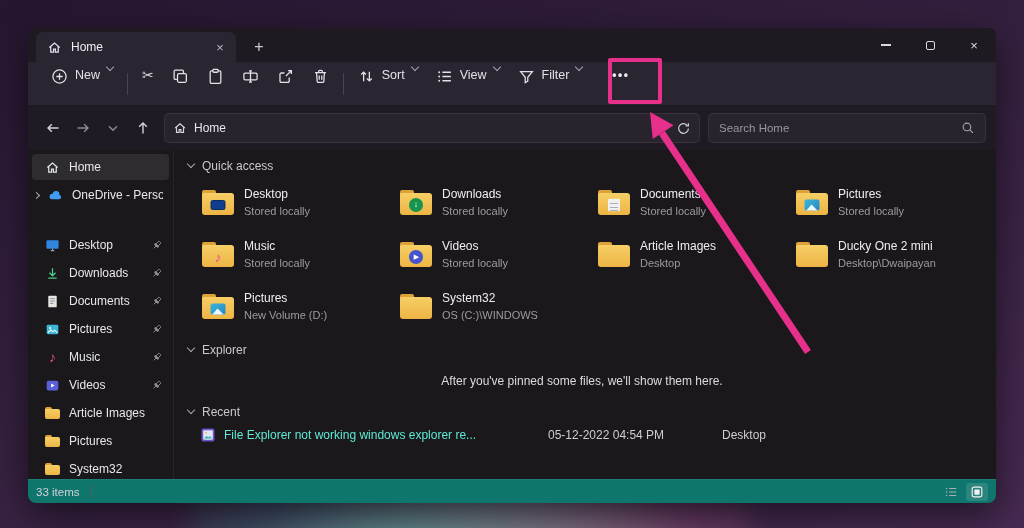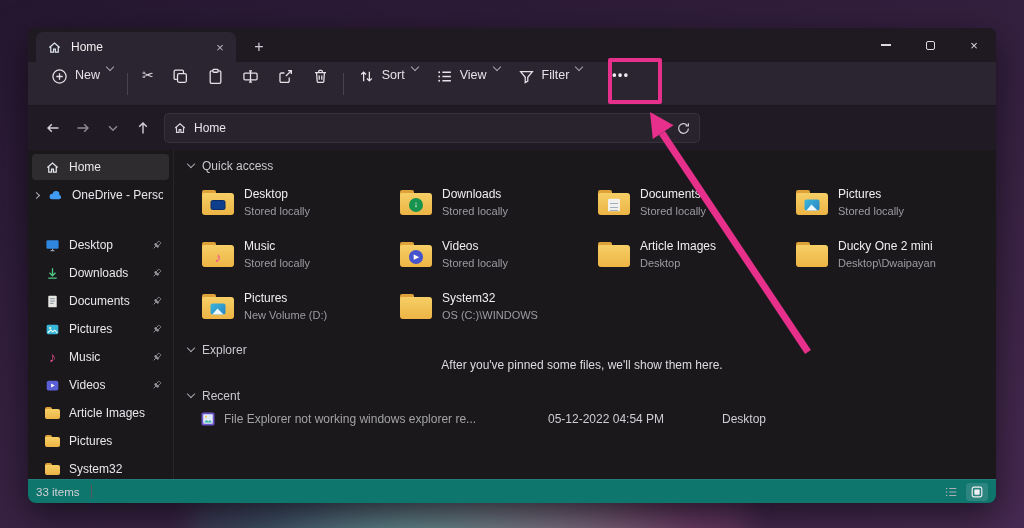--- a/index.html
+++ b/index.html
@@ -77,25 +77,25 @@
   .badge-note{color:#ee4f96;font-size:14px;font-weight:bold}
   
   .main{flex:1;min-width:0;padding:8px 0 0 14px;position:relative}
   .sec-head{display:flex;align-items:center;gap:8px;font-size:12px;color:#cac8ce;height:16px}
   .qgrid{display:grid;grid-template-columns:repeat(4,198px);row-gap:21px;margin:13px 0 0 14px}
   .tile{display:flex;align-items:center;gap:10px;width:190px}
   .ttext{min-width:0}
   .tname{display:block;font-size:12px;color:#f0eef2;line-height:15px;white-space:nowrap;overflow:hidden}
   .tdetail{display:block;font-size:11px;color:#9d9aa2;line-height:14px;margin-top:2px;white-space:nowrap;overflow:hidden}
   .fav-head{margin-top:20px}
-  .fav-empty{text-align:center;font-size:12px;color:#dddbe0;padding-right:20px}
+  .fav-empty{margin-top:16px;text-align:center;font-size:12px;color:#dddbe0;padding-right:20px}
   .rec-head{margin-top:16px}
   .recent-row{display:flex;align-items:center;gap:8px;margin:7px 0 0 12px;font-size:12px}
   .r-icon{width:16px;height:16px;flex:none}
-  .r-name{width:316px;color:#a3a3a3;white-space:nowrap;overflow:hidden}
+  .r-name{width:316px;color:#5eead4;white-space:nowrap;overflow:hidden}
   .r-date{width:150px;color:#cfcdd3;white-space:nowrap}
   .r-loc{margin-left:16px;color:#cfcdd3;white-space:nowrap}
   
   .statusbar{height:24px;flex:none;background:#0f766e;border-top:1px solid rgba(255,255,255,.07);display:flex;align-items:center;padding:0 8px;font-size:11.5px;color:#d2d0d6}
   .sb-sep{width:1px;height:13px;background:#5a575e;margin-left:12px}
   .sb-right{margin-left:auto;display:flex;gap:4px}
   .sb-icn{width:22px;height:18px;display:flex;align-items:center;justify-content:center;color:#aeacb4;border-radius:3px}
   .sb-icn.active{color:#f2f0f4;background:rgba(255,255,255,.12)}
   .sb-icn svg{width:14px;height:14px}
   
@@ -224,20 +224,27 @@
       </div>
       <div class="addr">
         <svg width="14" height="14" viewBox="0 0 16 16" fill="none" stroke="#d8d5dc" stroke-width="1.3">
             <path d="M2.5 8L8 3.2 13.5 8M4 6.8V13h3V9.8h2V13h3V6.8"></path>
           </svg>
         <span>Home</span>
         <span class="spacer"></span>
         <span class="cvd"></span>
         <svg width="15" height="15" viewBox="0 0 16 16" fill="none" stroke="#d0ced4" stroke-width="1.3" style="margin-left:10px">
             <path d="M13.2 8A5.2 5.2 0 1 1 11.6 4.2M13.2 2.4v2.9h-2.9"></path>
+          </svg>
+      </div>
+      <div class="search">
+        <input type="text" placeholder="Search Home" style="">
+        <svg viewBox="0 0 16 16" fill="none" stroke="currentColor" stroke-width="1.3">
+            <circle cx="6.8" cy="6.8" r="4.3"></circle>
+            <path d="M10.1 10.1l3.5 3.5"></path>
           </svg>
       </div>
     </div>
 
     <div class="bodyrow">
 
       <div class="sidebar">
         <div class="side-item sel">
           <span class="sicon">
               <svg viewBox="0 0 16 16" fill="none" stroke="#e3e6ee" stroke-width="1.3">

